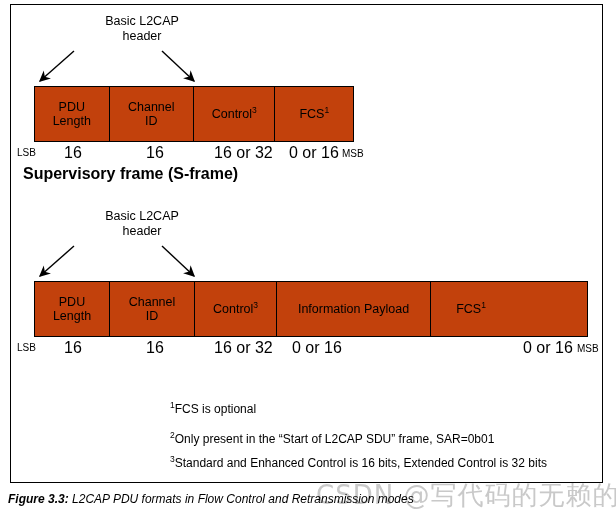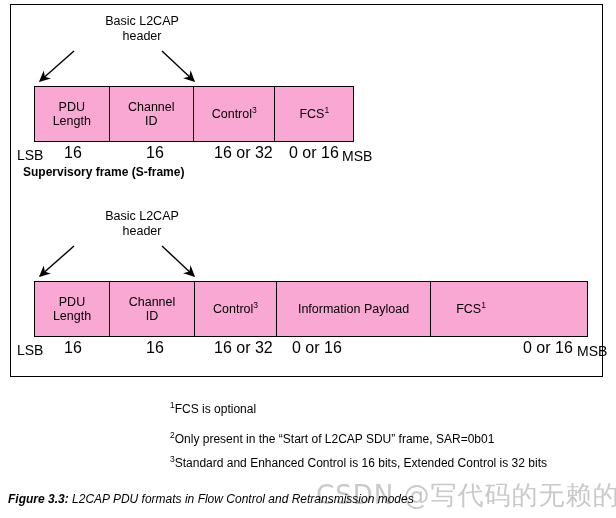--- a/index.html
+++ b/index.html
@@ -2,50 +2,50 @@
 <html><head>
 <meta charset="utf-8">
 <style>
   html,body{margin:0;padding:0;background:#ffffff;}
   body{
     width:616px;height:518px;position:relative;overflow:hidden;
     font-family:"Liberation Sans","DejaVu Sans",sans-serif;
     color:#000;
   }
   .figure-frame{
-    position:absolute;left:10px;top:4px;width:593px;height:373px;
+    position:absolute;left:10px;top:4px;width:593px;height:479px;
     border:1.5px solid #000;box-sizing:border-box;background:#fff;
   }
   .diagram{position:absolute;left:0;top:0;width:100%;height:100%;}
 
   
   .callout{
     position:absolute;text-align:center;font-size:12.5px;line-height:15px;
     white-space:nowrap;
   }
   
   .frame-table{
     position:absolute;display:flex;border:1.2px solid #000;box-sizing:border-box;
-    background:#f9a8d4;
+    background:#c2410c;
   }
   .cell{
     border-right:1.2px solid #000;box-sizing:border-box;
     display:flex;align-items:center;justify-content:center;text-align:center;
     font-size:12.5px;line-height:14px;padding:0 2px;
   }
   .cell:last-child{border-right:none;}
   .cell sup{font-size:8.5px;vertical-align:super;line-height:0;}
 
   
   .bits{position:absolute;font-size:16px;white-space:nowrap;}
-  .endlabel{position:absolute;font-size:14px;white-space:nowrap;text-align:center;}
+  .endlabel{position:absolute;font-size:10px;white-space:nowrap;text-align:center;}
 
   
   .frame-caption{
-    position:absolute;font-size:12px;font-weight:bold;white-space:nowrap;
+    position:absolute;font-size:16px;font-weight:bold;white-space:nowrap;
   }
 
   
   .footnote{
     position:absolute;font-size:12px;white-space:nowrap;line-height:15px;
   }
   .footnote sup{font-size:8.5px;vertical-align:super;line-height:0;}
 
   
   .fig-caption{

